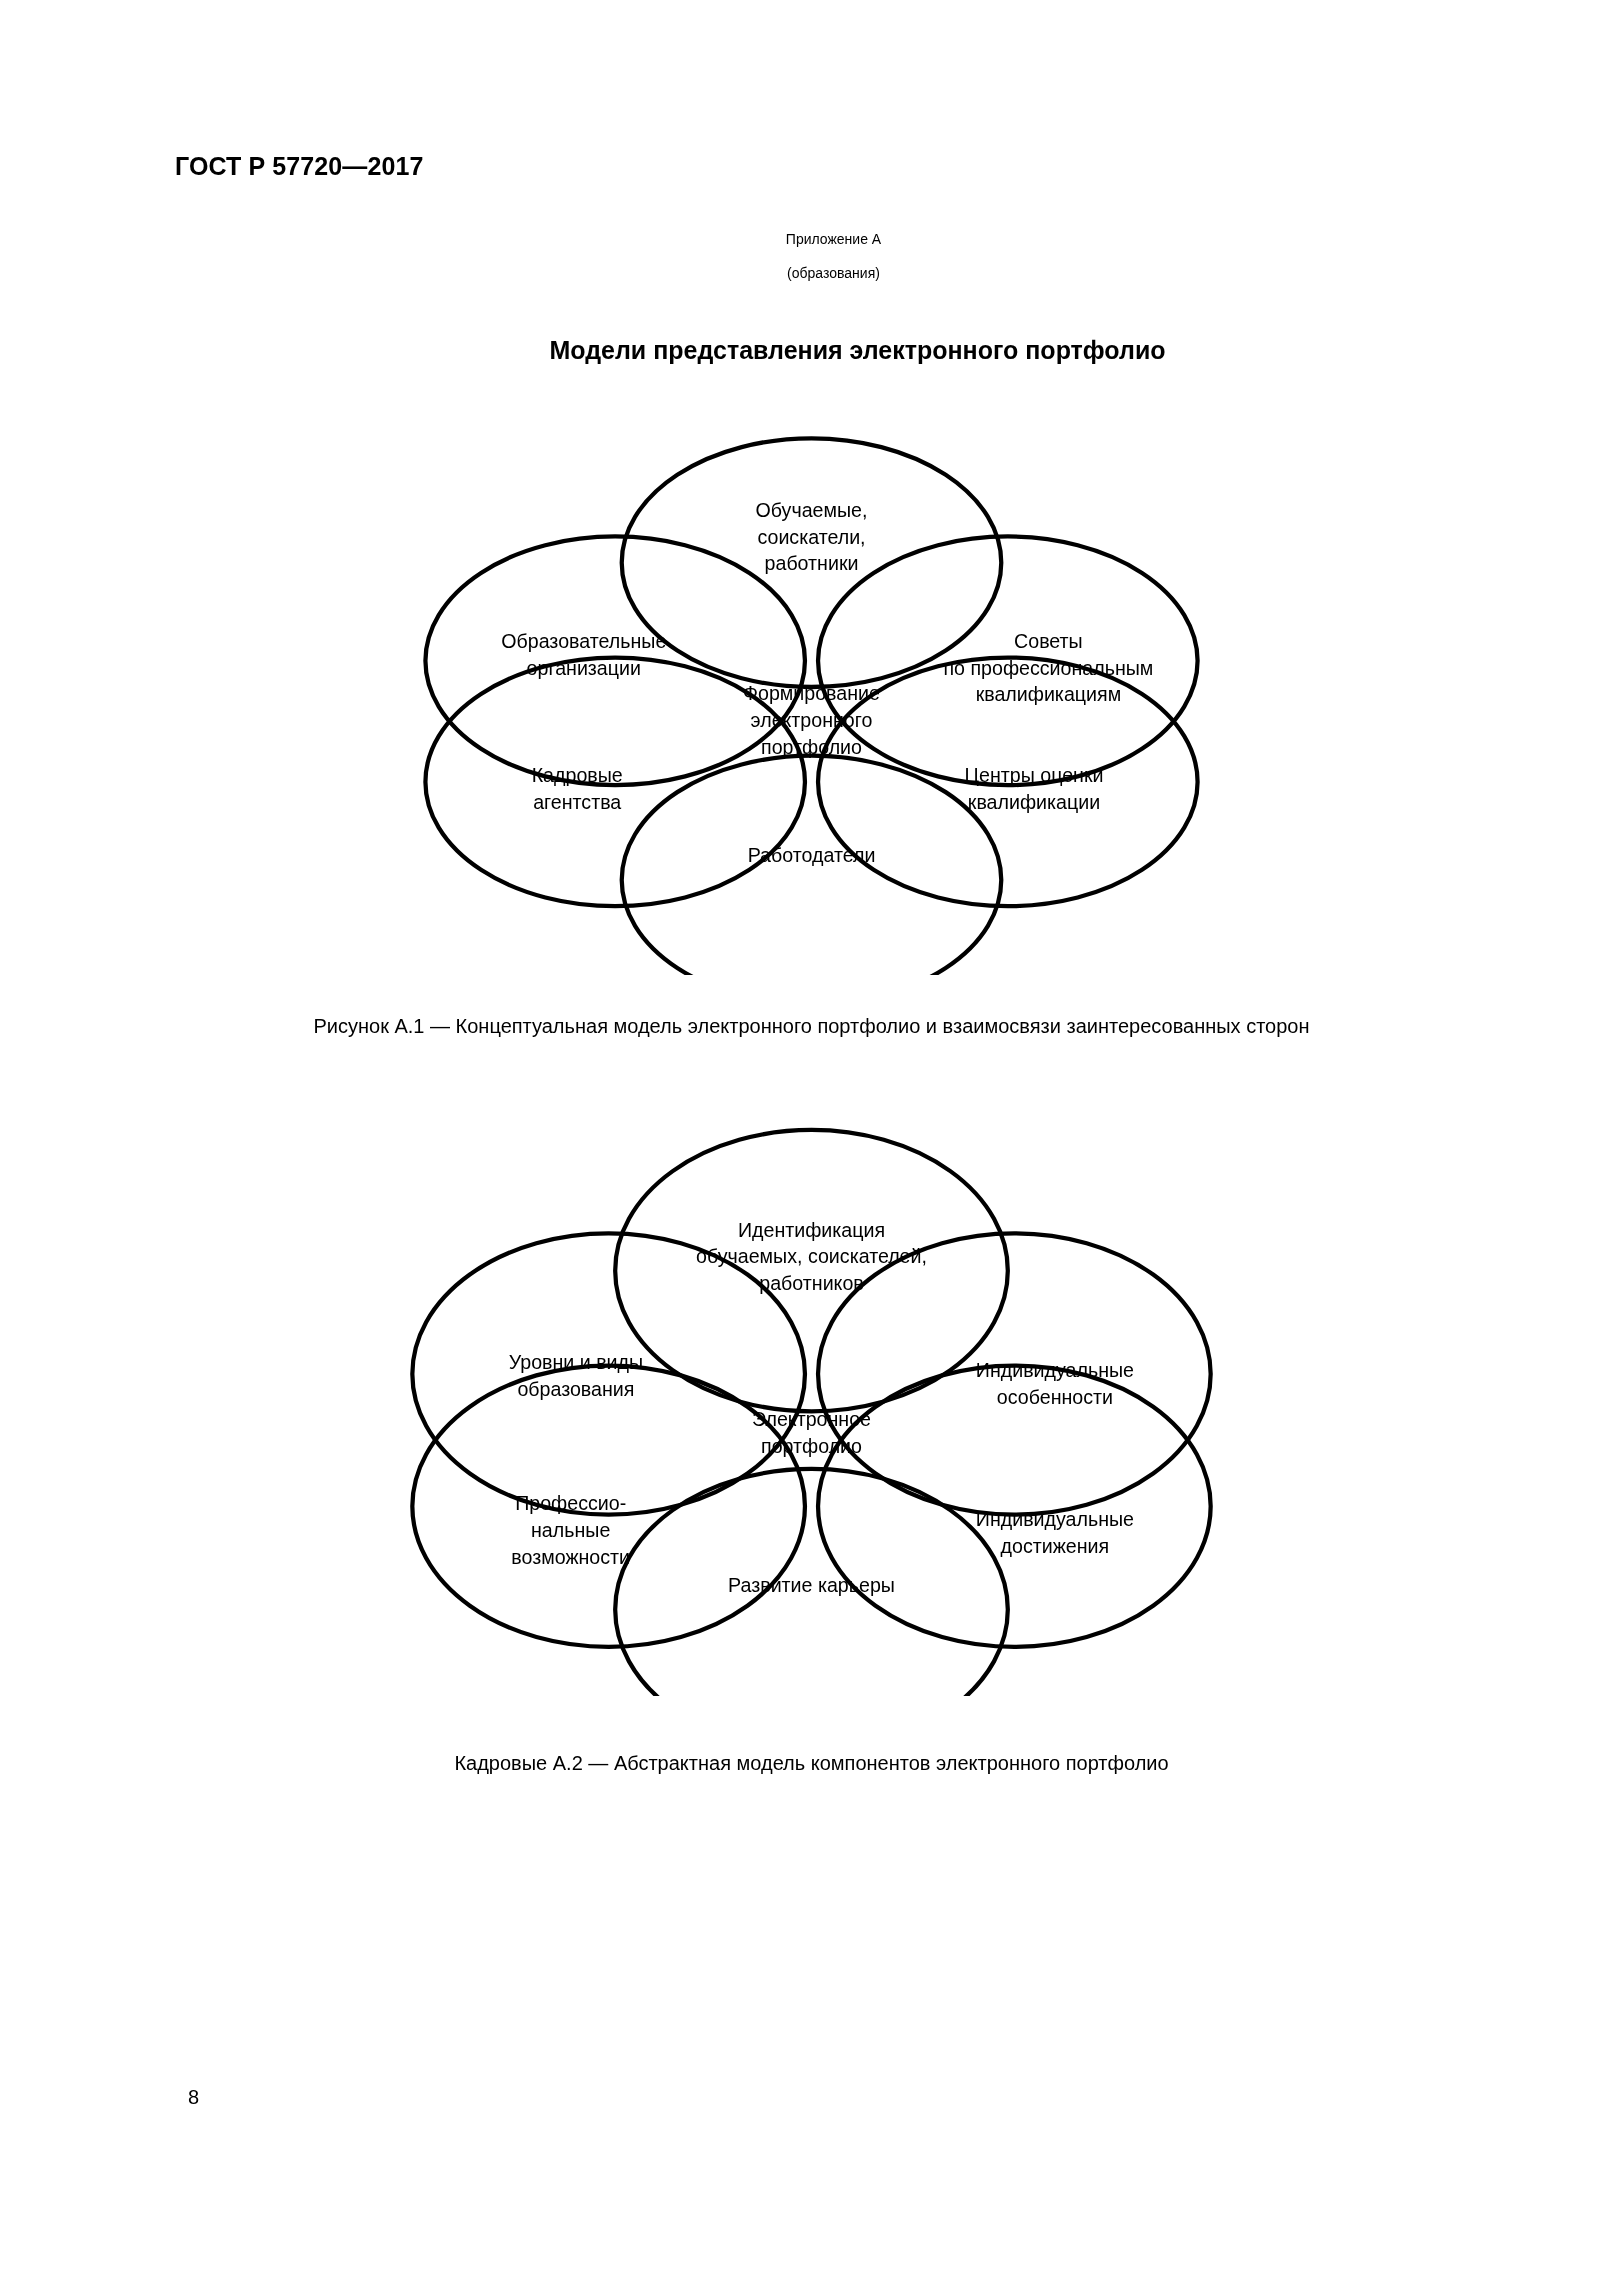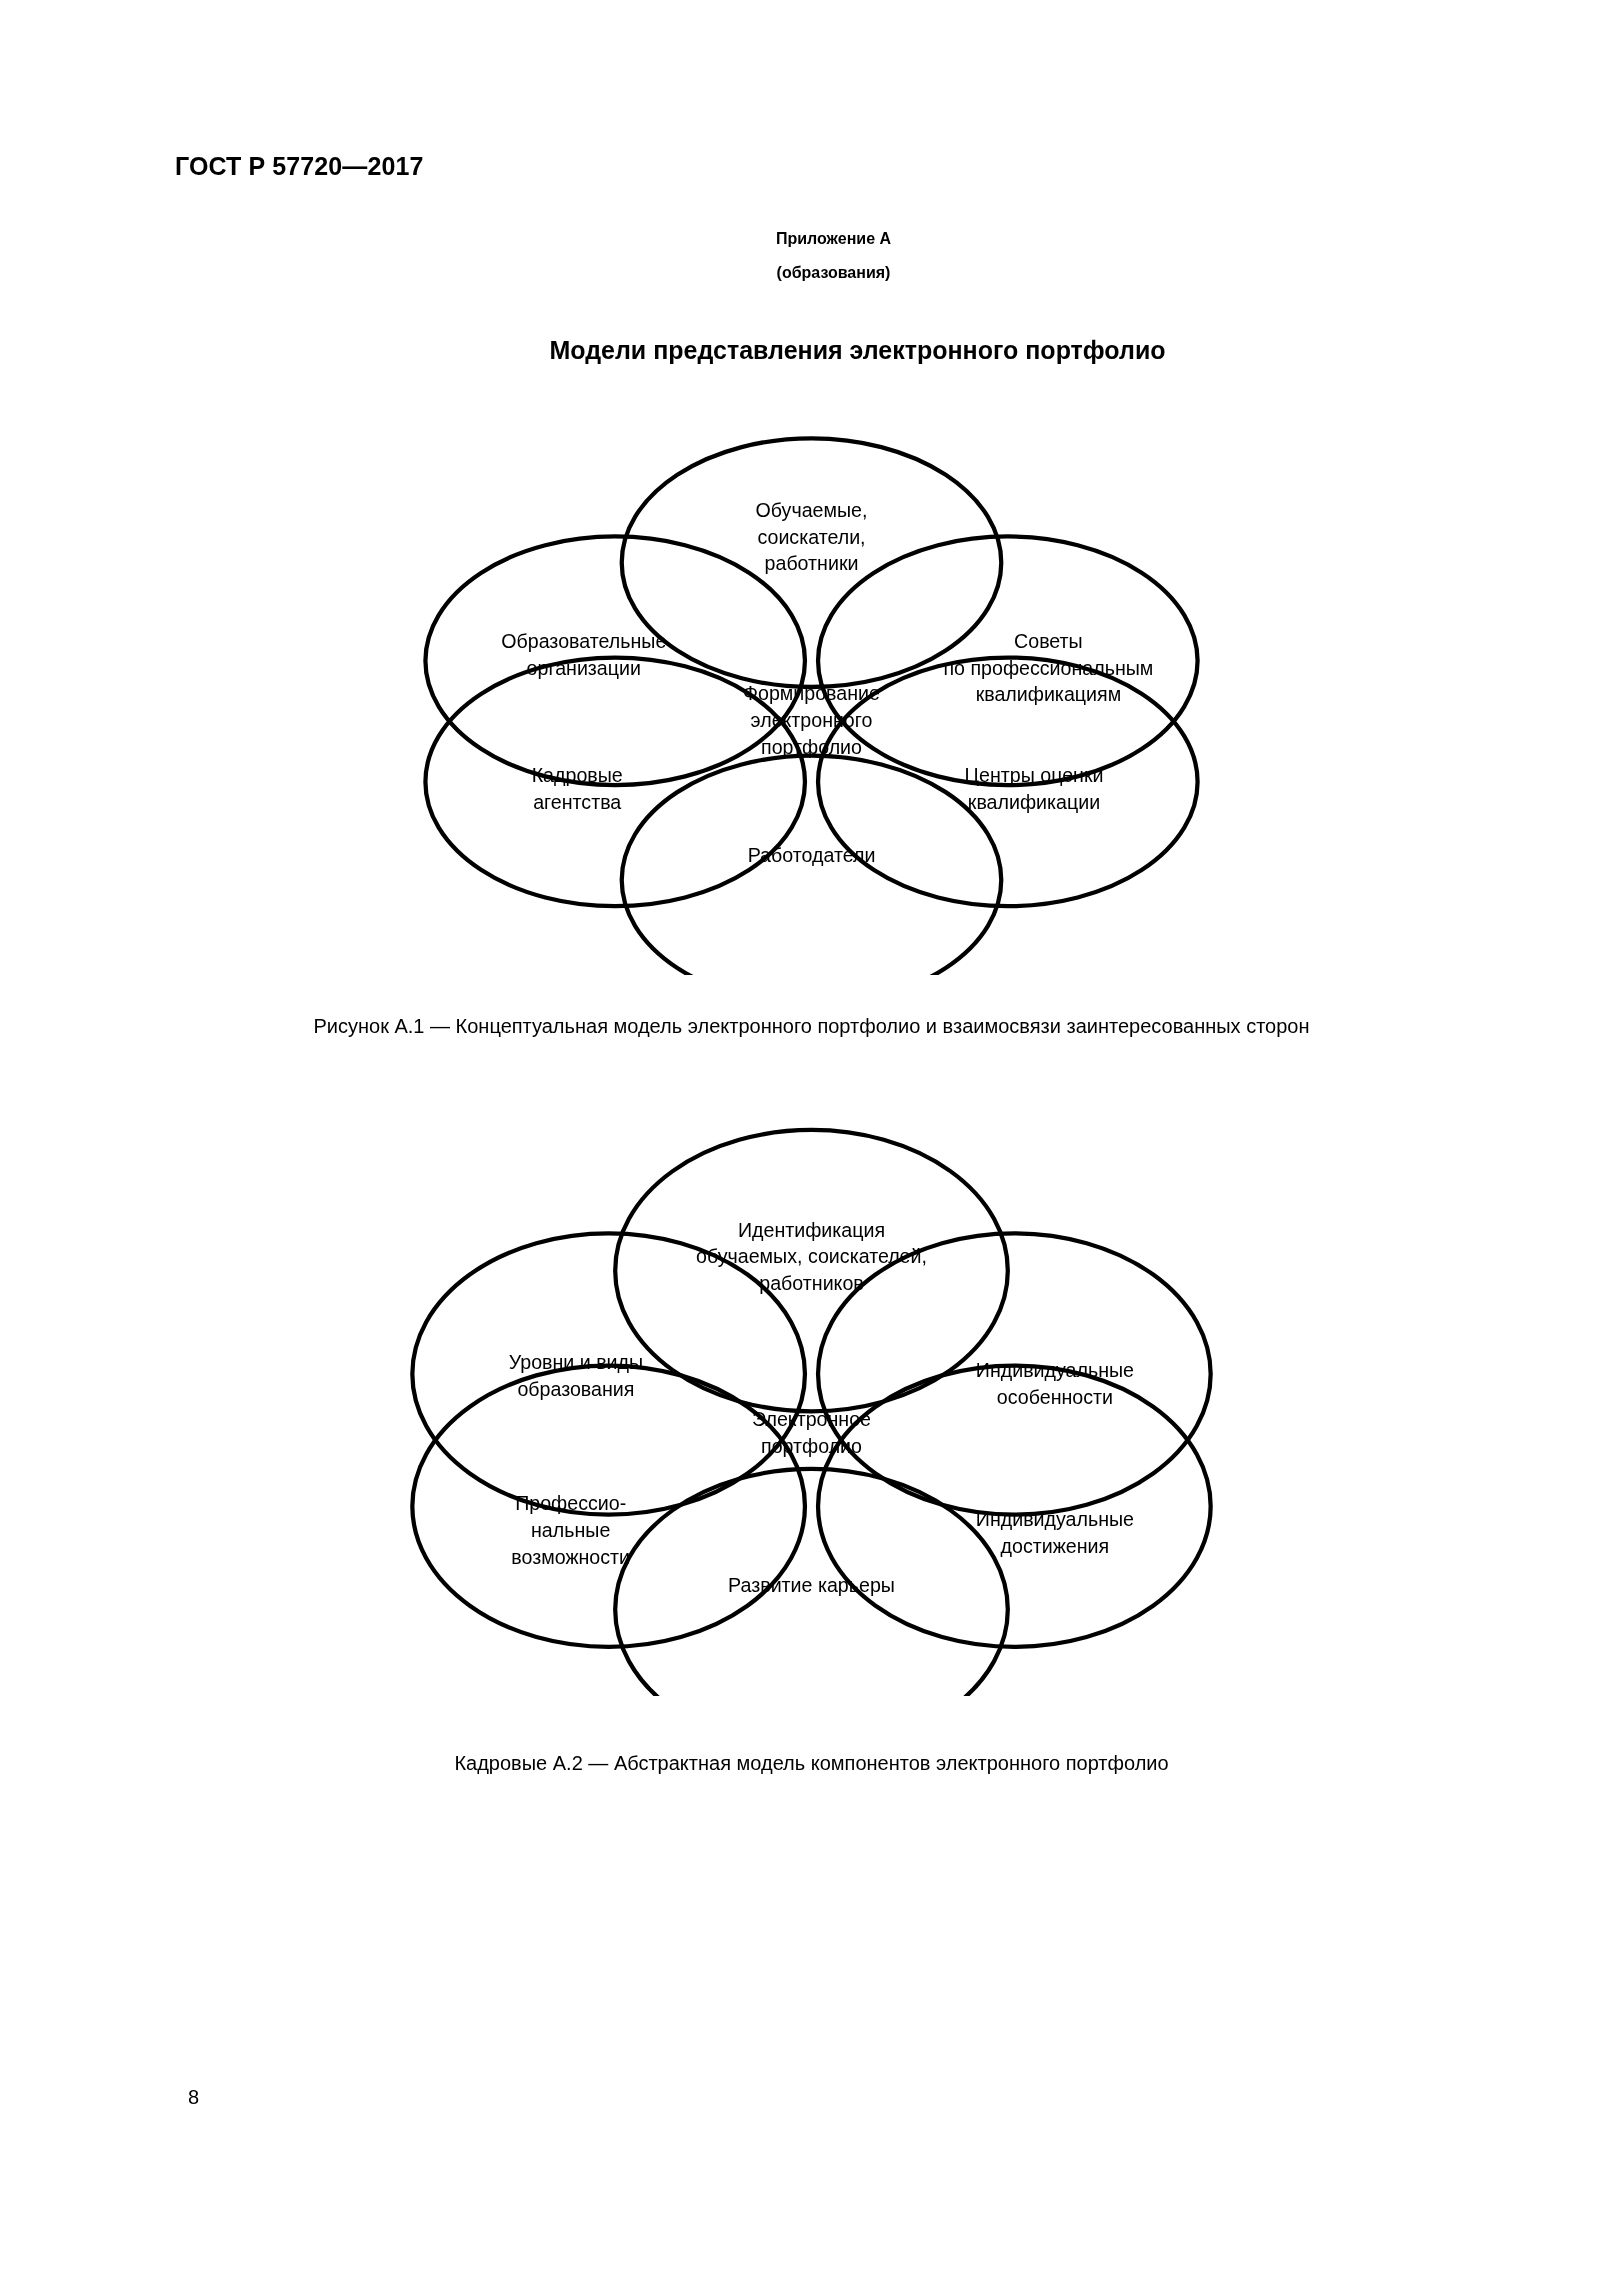--- a/index.html
+++ b/index.html
@@ -36,22 +36,22 @@
 
   
   .annex-block {
     position: absolute;
     left: 0;
     top: 222px;
     width: 1623px;
     text-align: center;
   }
   .annex-line {
-    font-size: 16px;
-    font-weight: bold;
+    font-size: 14px;
+    font-weight: normal;
     line-height: 34px;
     margin-left: 44px;
   }
 
   .annex-title {
     position: absolute;
     left: 0;
     top: 336px;
     width: 1623px;
     text-align: center;

